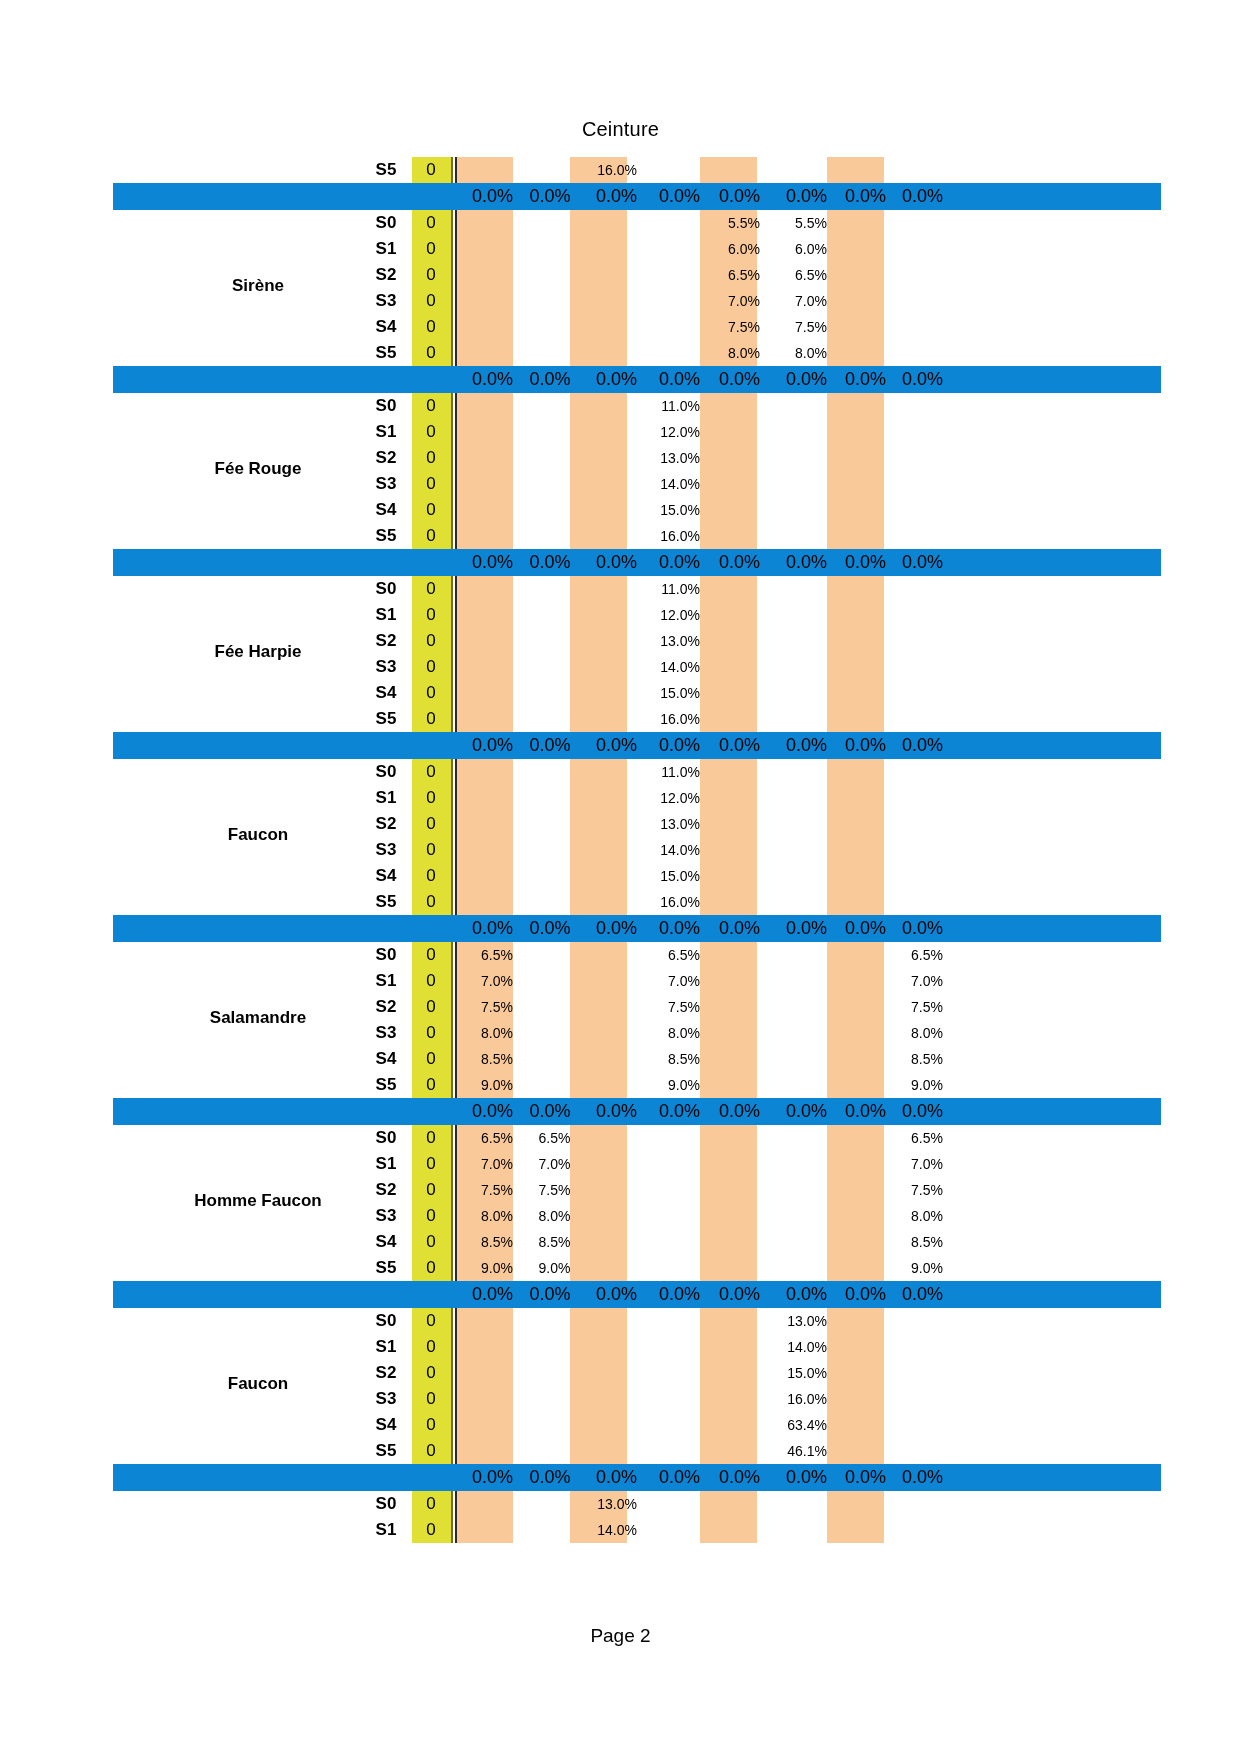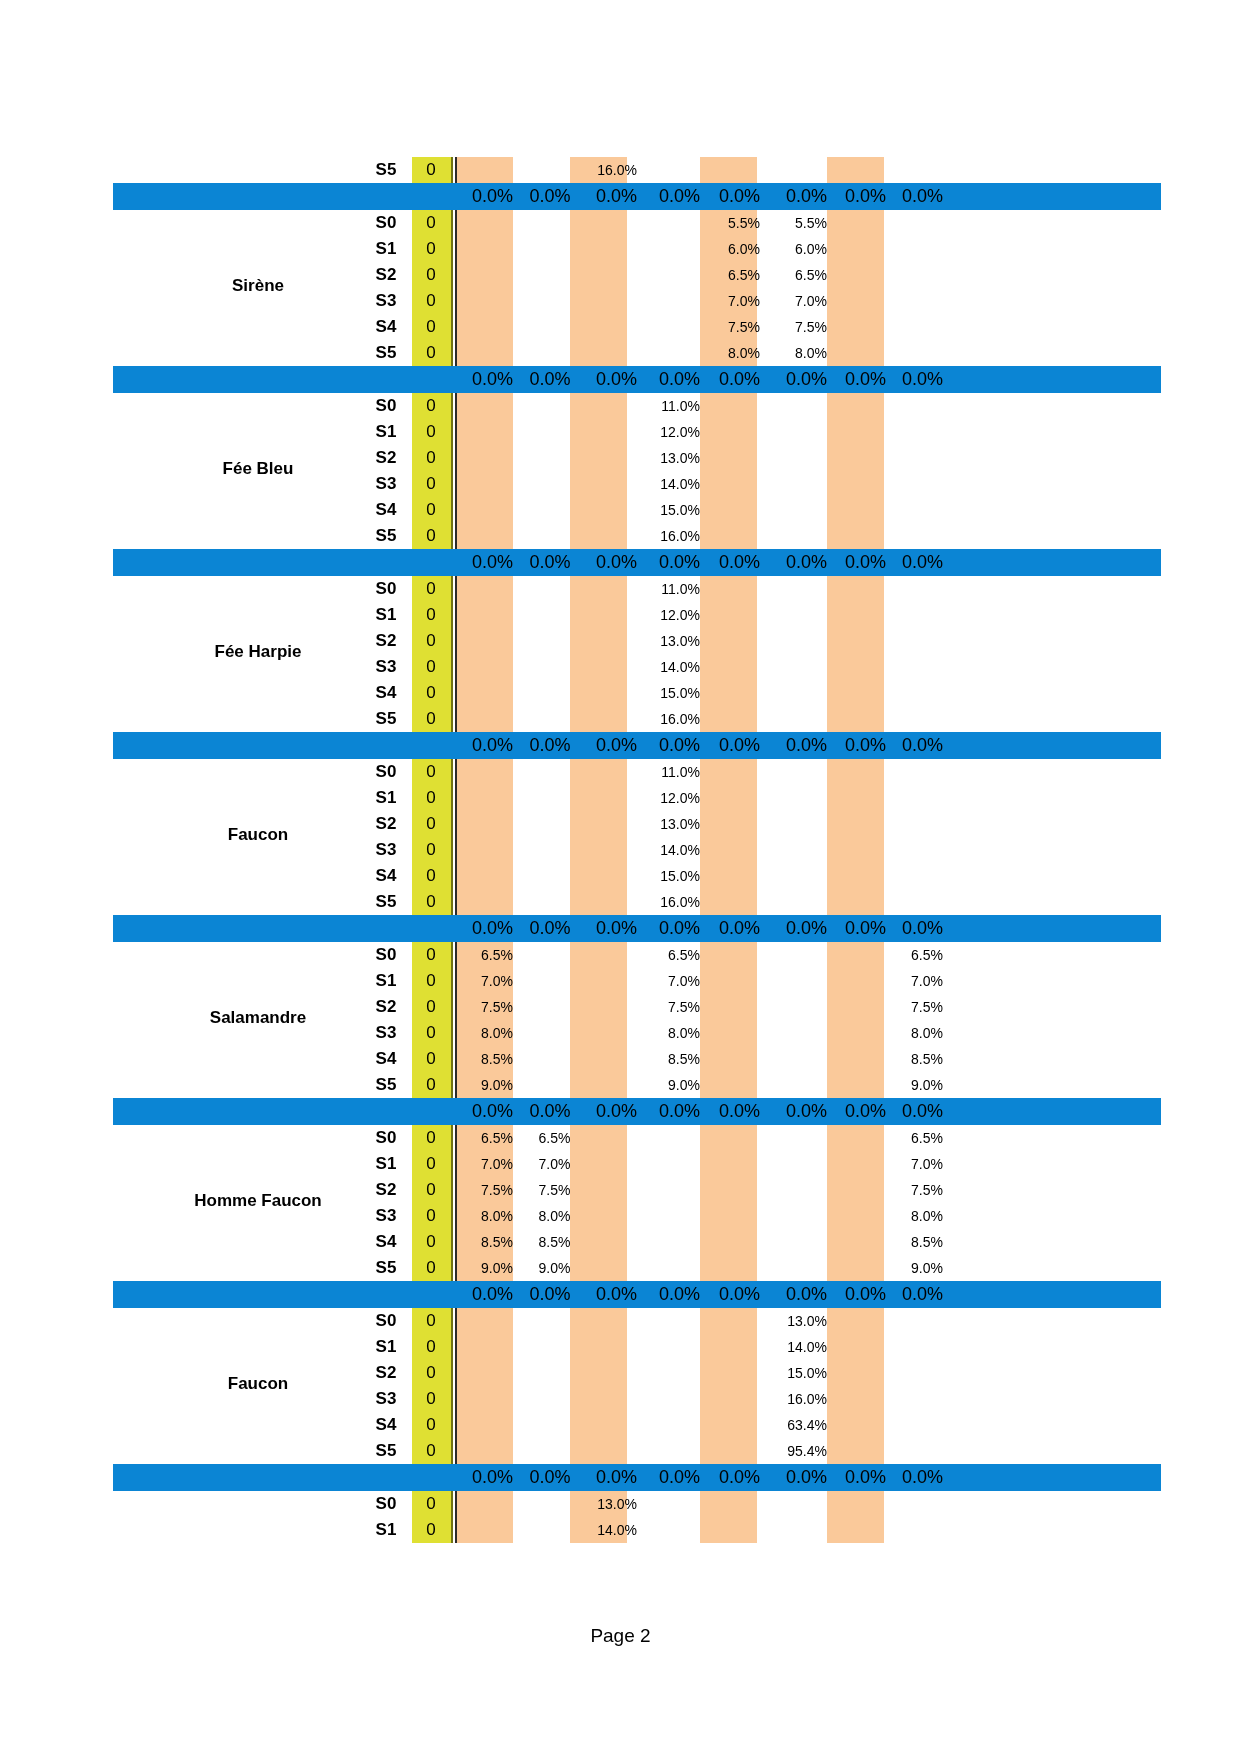--- a/index.html
+++ b/index.html
@@ -152,20 +152,21 @@
     text-align: center;
     font-size: 19px;
     color: #000000;
   }
 </style>
 </head>
 <body>
 
 <div id="page">
 
+  <div id="title">Ceinture</div>
 
   <div id="grid">
       <div class="block">
         <div class="stripe-layer">
           <div class="stripe" style="left: 343px; width: 57px; background: rgb(250, 201, 154);"></div>
           <div class="stripe" style="left: 457px; width: 57px; background: rgb(250, 201, 154);"></div>
           <div class="stripe" style="left: 587px; width: 57px; background: rgb(250, 201, 154);"></div>
           <div class="stripe" style="left: 714px; width: 57px; background: rgb(250, 201, 154);"></div>
         </div>
         <div class="yellow-band" style="left: 299px; width: 39px; background: rgb(223, 224, 51);"></div>
@@ -248,21 +249,21 @@
       <div class="block">
         <div class="stripe-layer">
           <div class="stripe" style="left: 343px; width: 57px; background: rgb(250, 201, 154);"></div>
           <div class="stripe" style="left: 457px; width: 57px; background: rgb(250, 201, 154);"></div>
           <div class="stripe" style="left: 587px; width: 57px; background: rgb(250, 201, 154);"></div>
           <div class="stripe" style="left: 714px; width: 57px; background: rgb(250, 201, 154);"></div>
         </div>
         <div class="yellow-band" style="left: 299px; width: 39px; background: rgb(223, 224, 51);"></div>
         <div class="divider-a" style="left: 338px;"></div>
         <div class="divider-b" style="left: 342px;"></div>
-        <div class="grp-name" style="top: 66px;">Fée Bleu</div>
+        <div class="grp-name" style="top: 66px;">Fée Rouge</div>
         <div class="row">
           <div class="s-label" style="left: 250px;">S0</div>
           <div class="s-zero" style="left: 299px;">0</div>
           <div class="cell" style="left: 524px; width: 63px;">11.0%</div>
         </div>
         <div class="row">
           <div class="s-label" style="left: 250px;">S1</div>
           <div class="s-zero" style="left: 299px;">0</div>
           <div class="cell" style="left: 524px; width: 63px;">12.0%</div>
         </div>
@@ -561,21 +562,21 @@
           <div class="cell" style="left: 647px; width: 67px;">16.0%</div>
         </div>
         <div class="row">
           <div class="s-label" style="left: 250px;">S4</div>
           <div class="s-zero" style="left: 299px;">0</div>
           <div class="cell" style="left: 647px; width: 67px;">63.4%</div>
         </div>
         <div class="row">
           <div class="s-label" style="left: 250px;">S5</div>
           <div class="s-zero" style="left: 299px;">0</div>
-          <div class="cell" style="left: 647px; width: 67px;">95.4%</div>
+          <div class="cell" style="left: 647px; width: 67px;">46.1%</div>
         </div>
       </div>
       <div class="sep" style="background: rgb(11, 133, 212);">
         <div class="cell" style="left: 343px; width: 57px;">0.0%</div>
         <div class="cell" style="left: 400.5px; width: 57px;">0.0%</div>
         <div class="cell" style="left: 457px; width: 67px;">0.0%</div>
         <div class="cell" style="left: 524px; width: 63px;">0.0%</div>
         <div class="cell" style="left: 587px; width: 60px;">0.0%</div>
         <div class="cell" style="left: 647px; width: 67px;">0.0%</div>
         <div class="cell" style="left: 714px; width: 59px;">0.0%</div>

